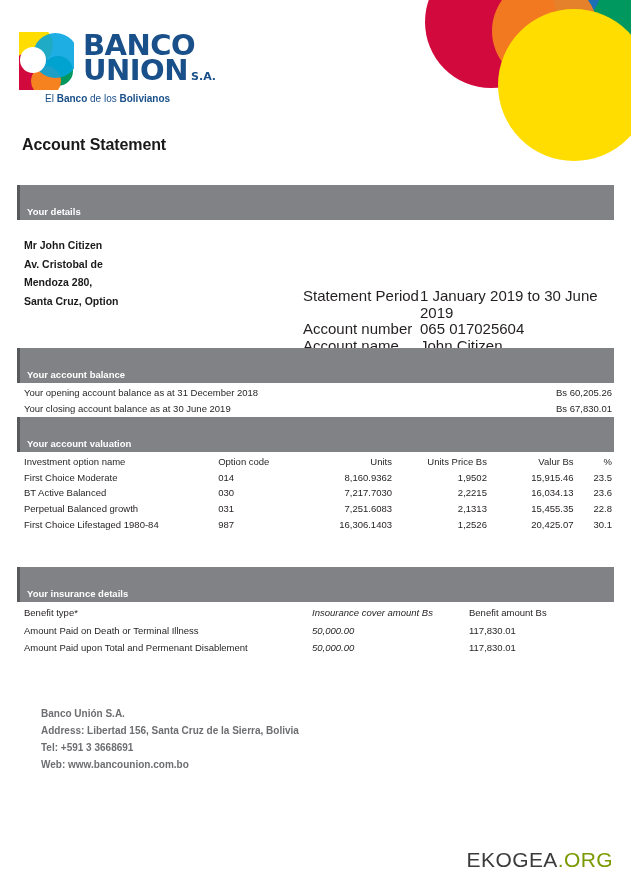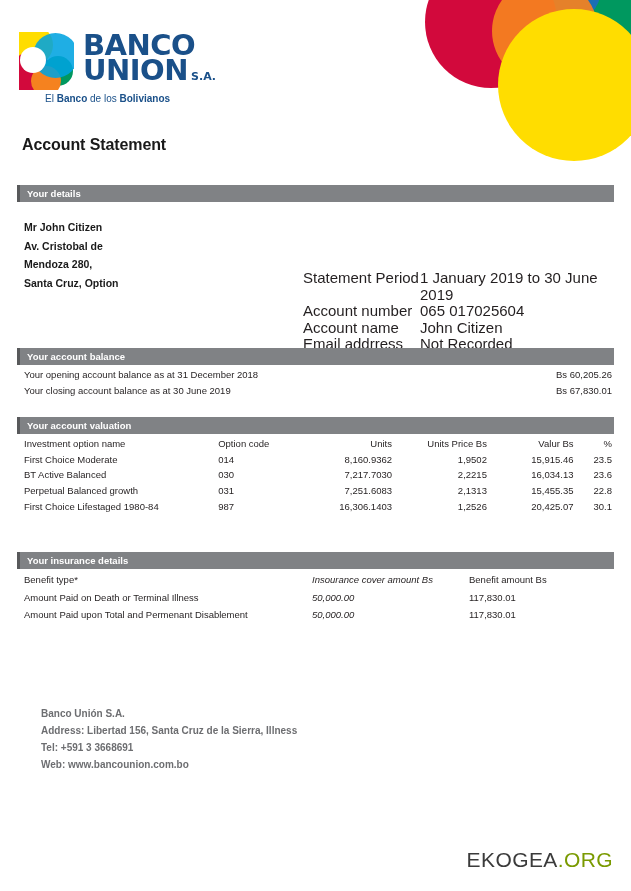--- a/index.html
+++ b/index.html
@@ -98,21 +98,21 @@
   }
 
   
   .section { position: absolute; left: 17px; width: 597px; }
   .bar {
     background: #808285;
     border-left: 3px solid #58595b;
     color: #ffffff;
     font-size: 9.5px;
     font-weight: bold;
-    padding: 3px 0 3px 7px;
+    padding: 21px 0 3px 7px;
     height: 11px;
     line-height: 11px;
     box-sizing: content-box;
   }
 
   
   #sec-details { top: 185px; }
   #details-body {
     position: relative;
     margin-top: 16px;
@@ -171,21 +171,21 @@
   #valuation-table th.c-name { text-align: left; }
   #valuation-table th.c-code { text-align: left; }
   .c-name  { width: 196px; text-align: left;  padding-left: 7px !important; }
   .c-code  { width: 72px;  text-align: left; }
   .c-units { width: 104px; text-align: right; }
   .c-price { width: 96px;  text-align: right; }
   .c-value { width: 88px;  text-align: right; }
   .c-pct   { width: 39px;  text-align: right; padding-right: 2px !important; }
 
   
-  #sec-insurance { top: 552px; }
+  #sec-insurance { top: 567px; }
   #insurance-table {
     width: 100%;
     border-collapse: collapse;
     font-size: 9.5px;
     color: #231f20;
     margin-top: 2px;
   }
   #insurance-table td, #insurance-table th {
     line-height: 15.7px;
     font-weight: normal;
@@ -375,21 +375,21 @@
           <td class="i-type">Amount Paid upon Total and Permenant Disablement</td>
           <td class="i-cover">50,000.00</td>
           <td class="i-benefit">117,830.01</td>
         </tr>
       </tbody>
     </table>
   </div>
 
   <div id="footer">
     <div>Banco Unión S.A.</div>
-    <div>Address: Libertad 156, Santa Cruz de la Sierra, Illness</div>
+    <div>Address: Libertad 156, Santa Cruz de la Sierra, Bolivia</div>
     <div>Tel: +591 3 3668691</div>
     <div>Web: www.bancounion.com.bo</div>
   </div>
 
   <div id="watermark">
     <span class="w1">EKOGEA</span><span class="w2">.ORG</span>
   </div>
 
 </div>
 

